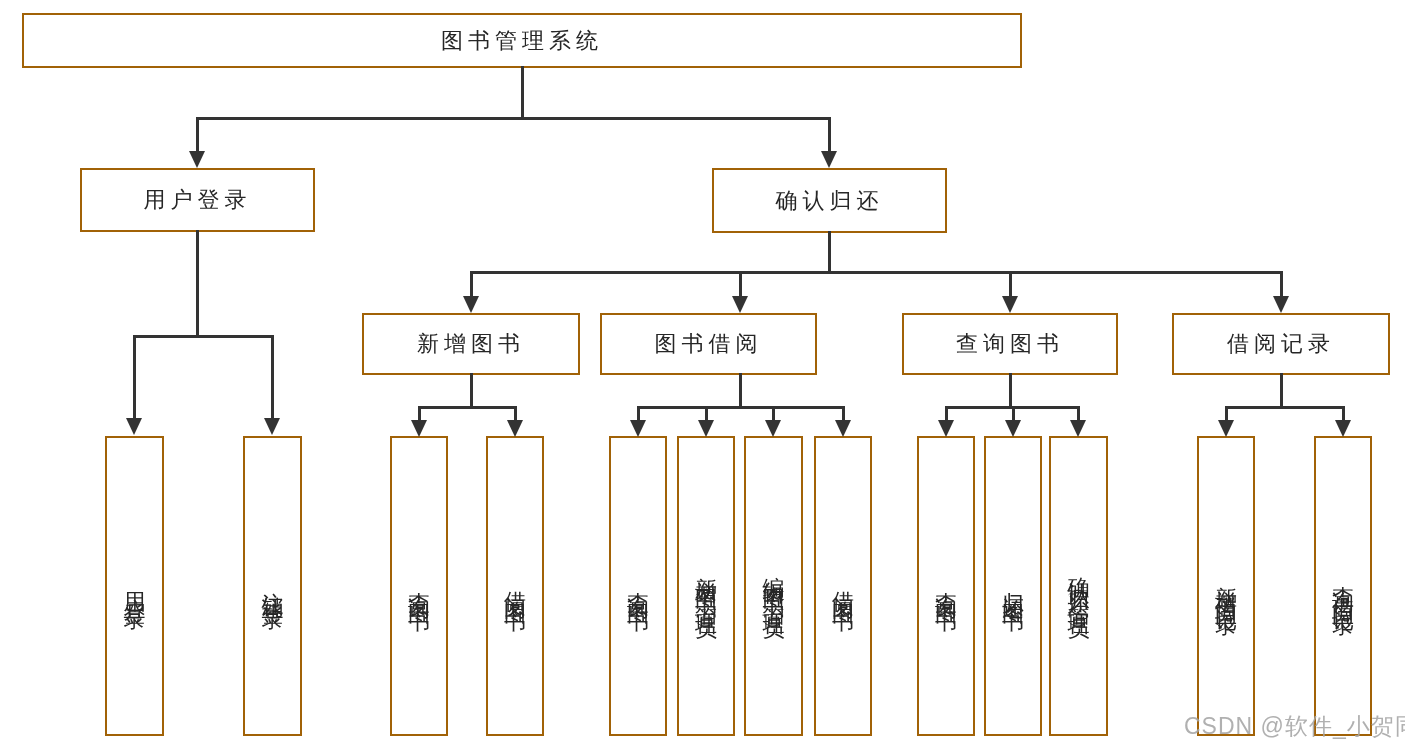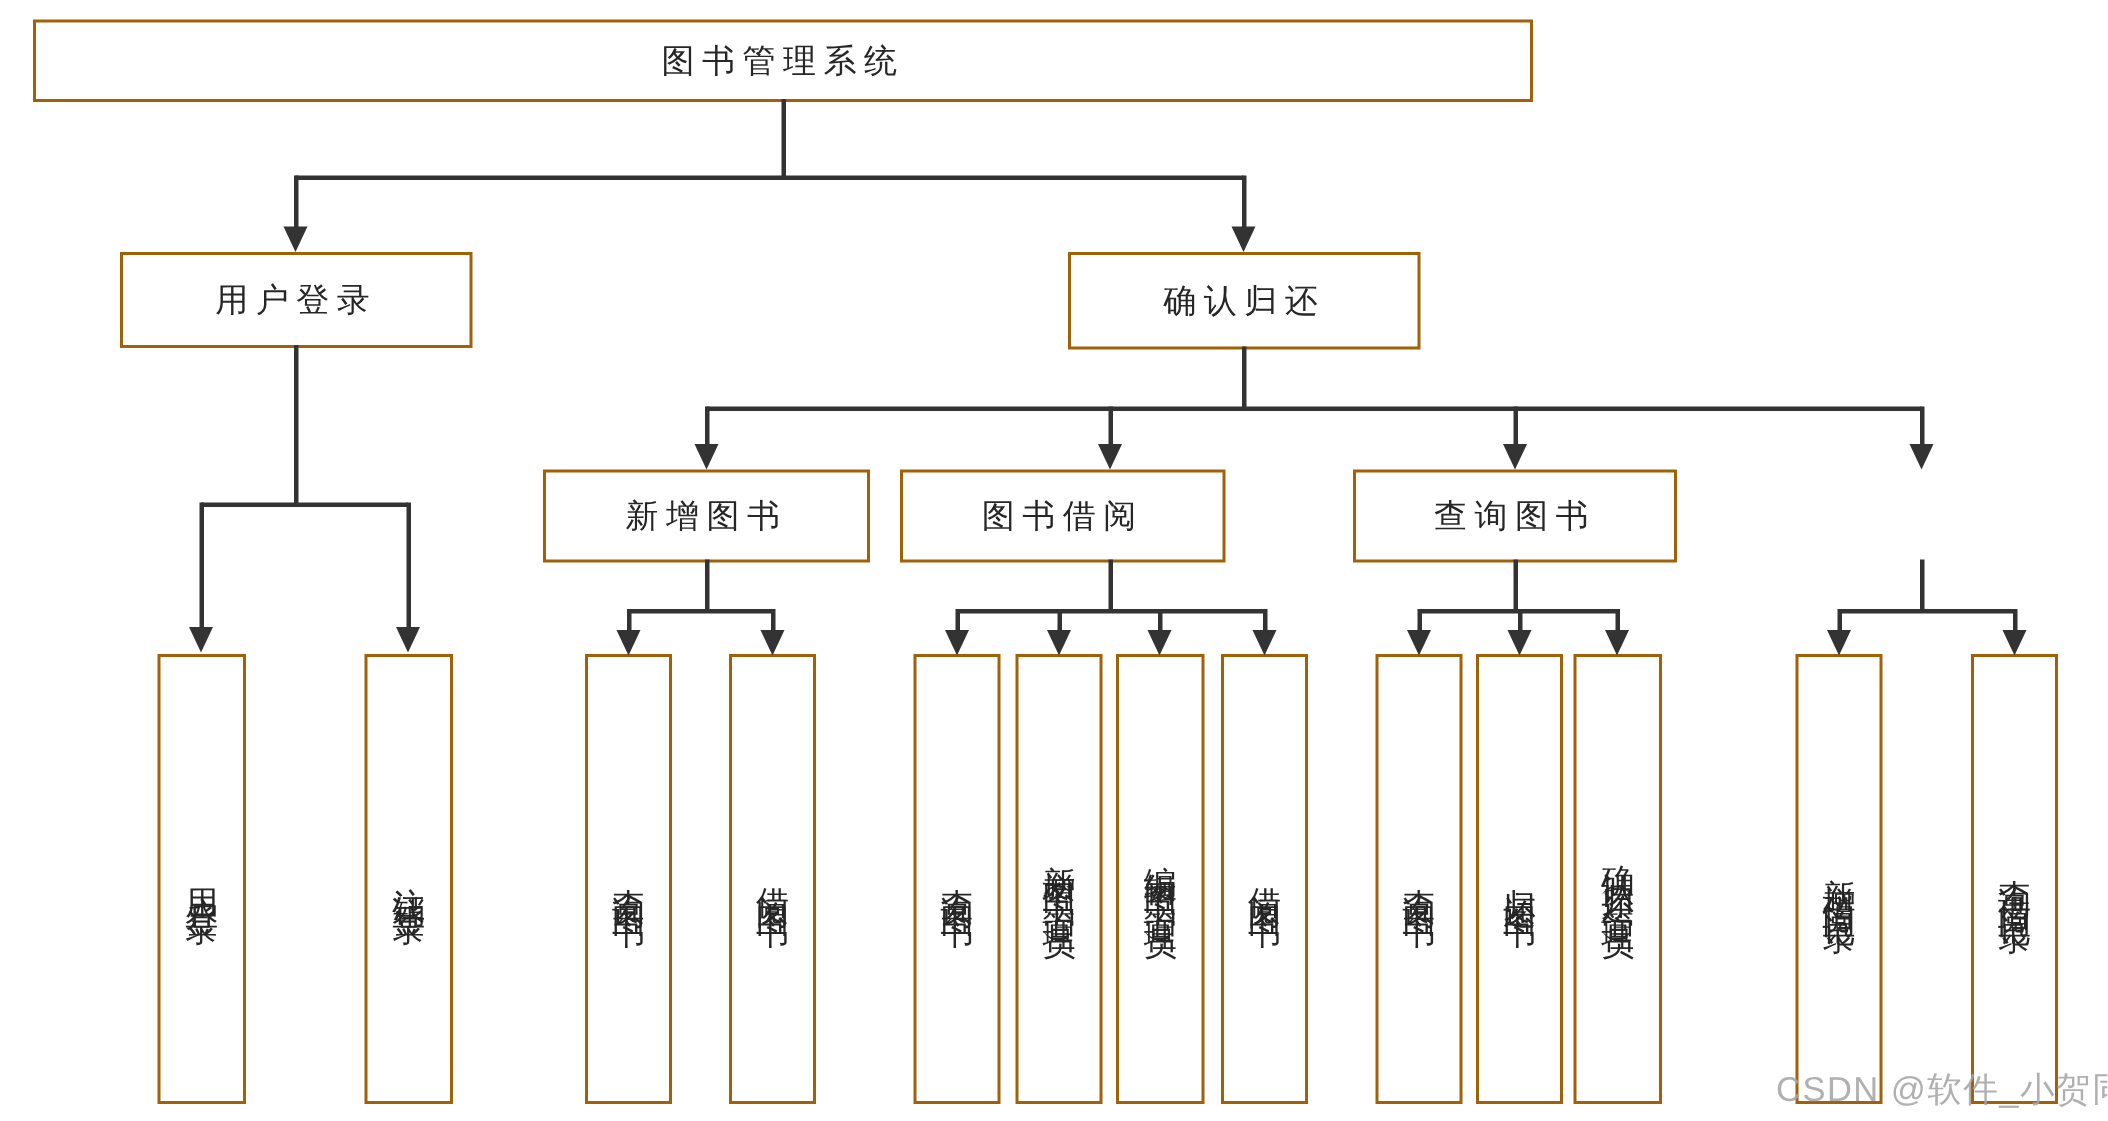--- a/index.html
+++ b/index.html
@@ -40,20 +40,21 @@
 <div class="canvas">
 
   <div class="box" style="left:22px;top:13px;width:1000px;height:55px">图书管理系统</div>
 
   <div class="box" style="left:80px;top:168px;width:235px;height:64px">用户登录</div>
   <div class="box" style="left:712px;top:168px;width:235px;height:65px">确认归还</div>
 
   <div class="box" style="left:362px;top:313px;width:218px;height:62px">新增图书</div>
   <div class="box" style="left:600px;top:313px;width:217px;height:62px">图书借阅</div>
   <div class="box" style="left:902px;top:313px;width:216px;height:62px">查询图书</div>
+  <div class="box" style="left:1172px;top:313px;width:218px;height:62px">借阅记录</div>
 
   <div class="box leaf" style="left:105px;top:436px;width:59px;height:300px">用户登录</div>
   <div class="box leaf" style="left:243px;top:436px;width:59px;height:300px">注销登录</div>
 
   <div class="box leaf" style="left:390px;top:436px;width:58px;height:300px">查询图书</div>
   <div class="box leaf" style="left:486px;top:436px;width:58px;height:300px">借阅图书</div>
 
   <div class="box leaf" style="left:609px;top:436px;width:58px;height:300px">查询图书</div>
   <div class="box leaf" style="left:677px;top:436px;width:58px;height:300px">新增图书（管理员）</div>
   <div class="box leaf" style="left:744px;top:436px;width:59px;height:300px">编辑图书（管理员）</div>

